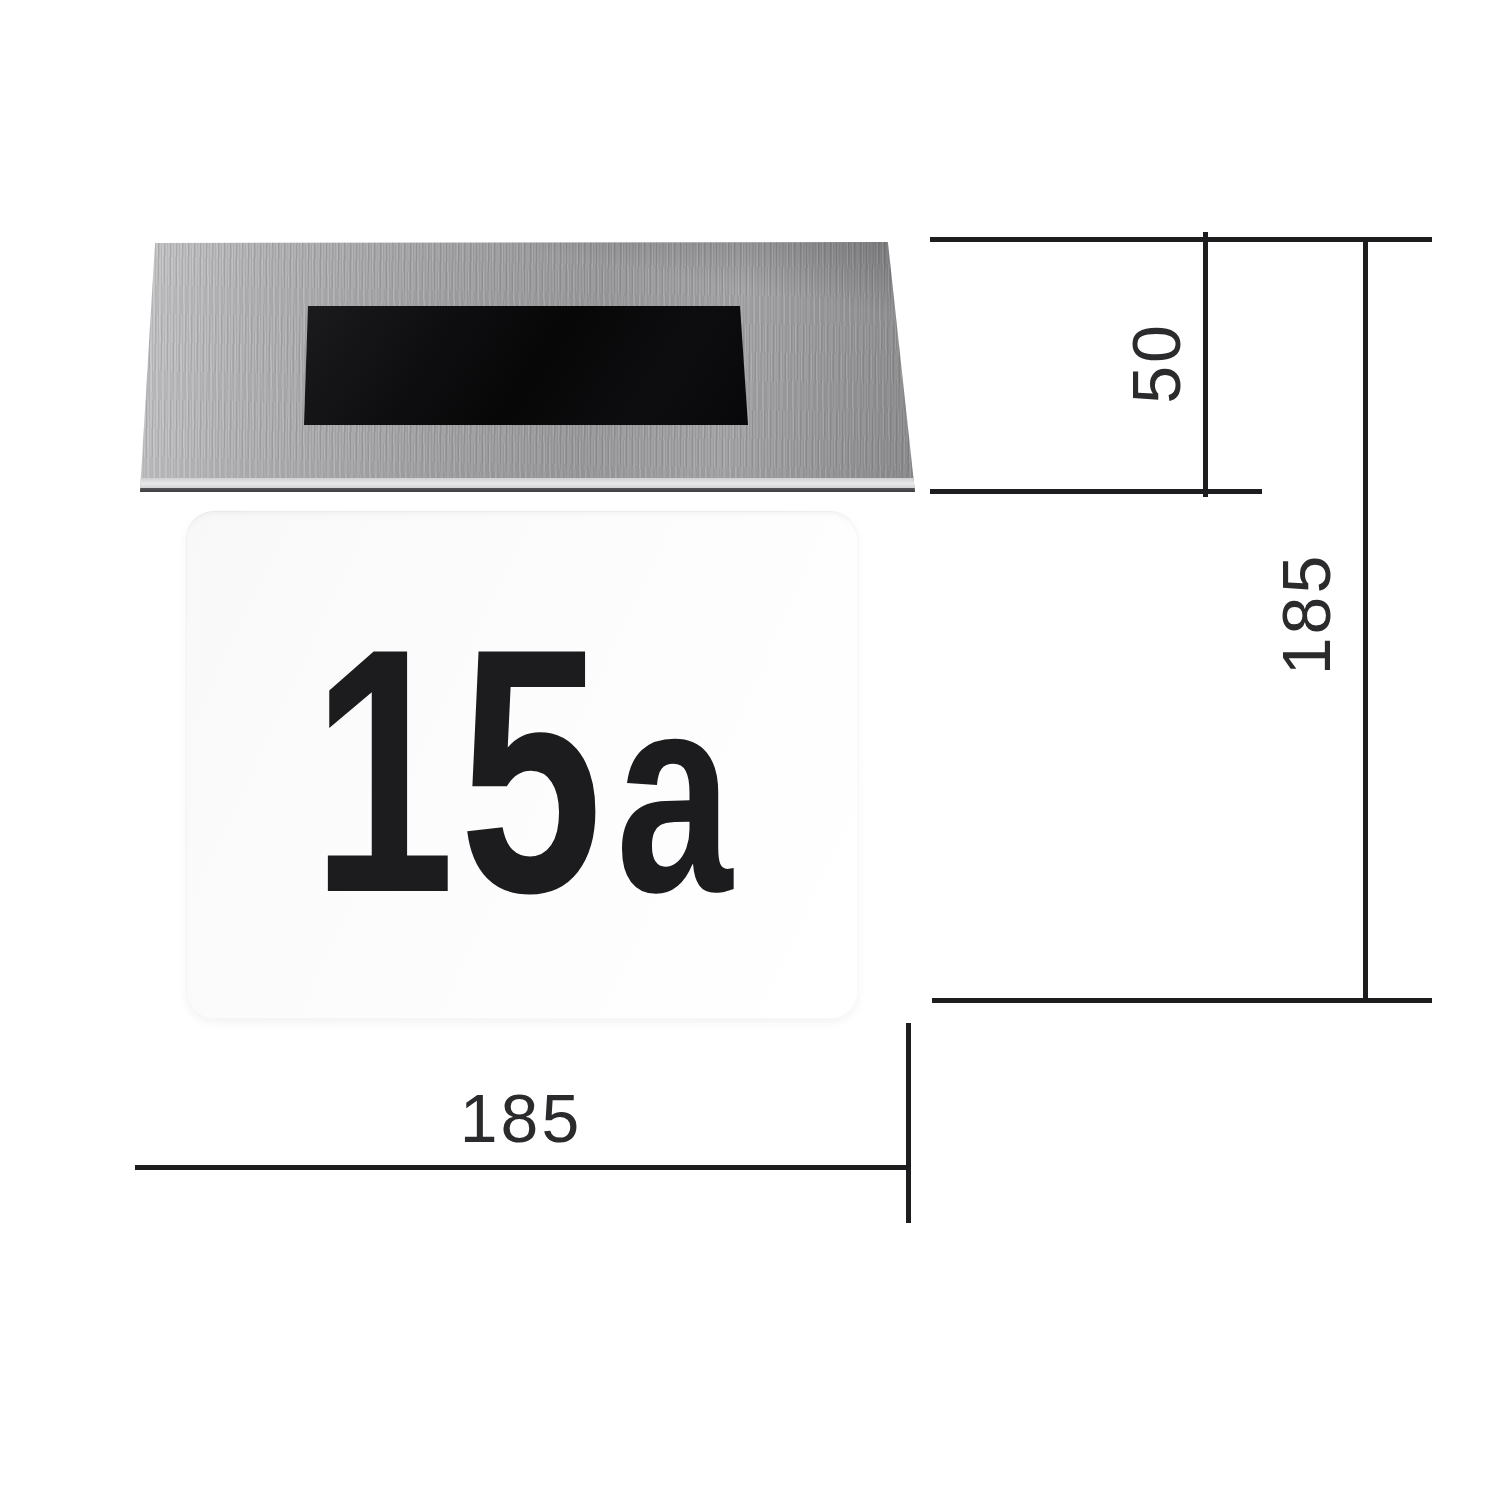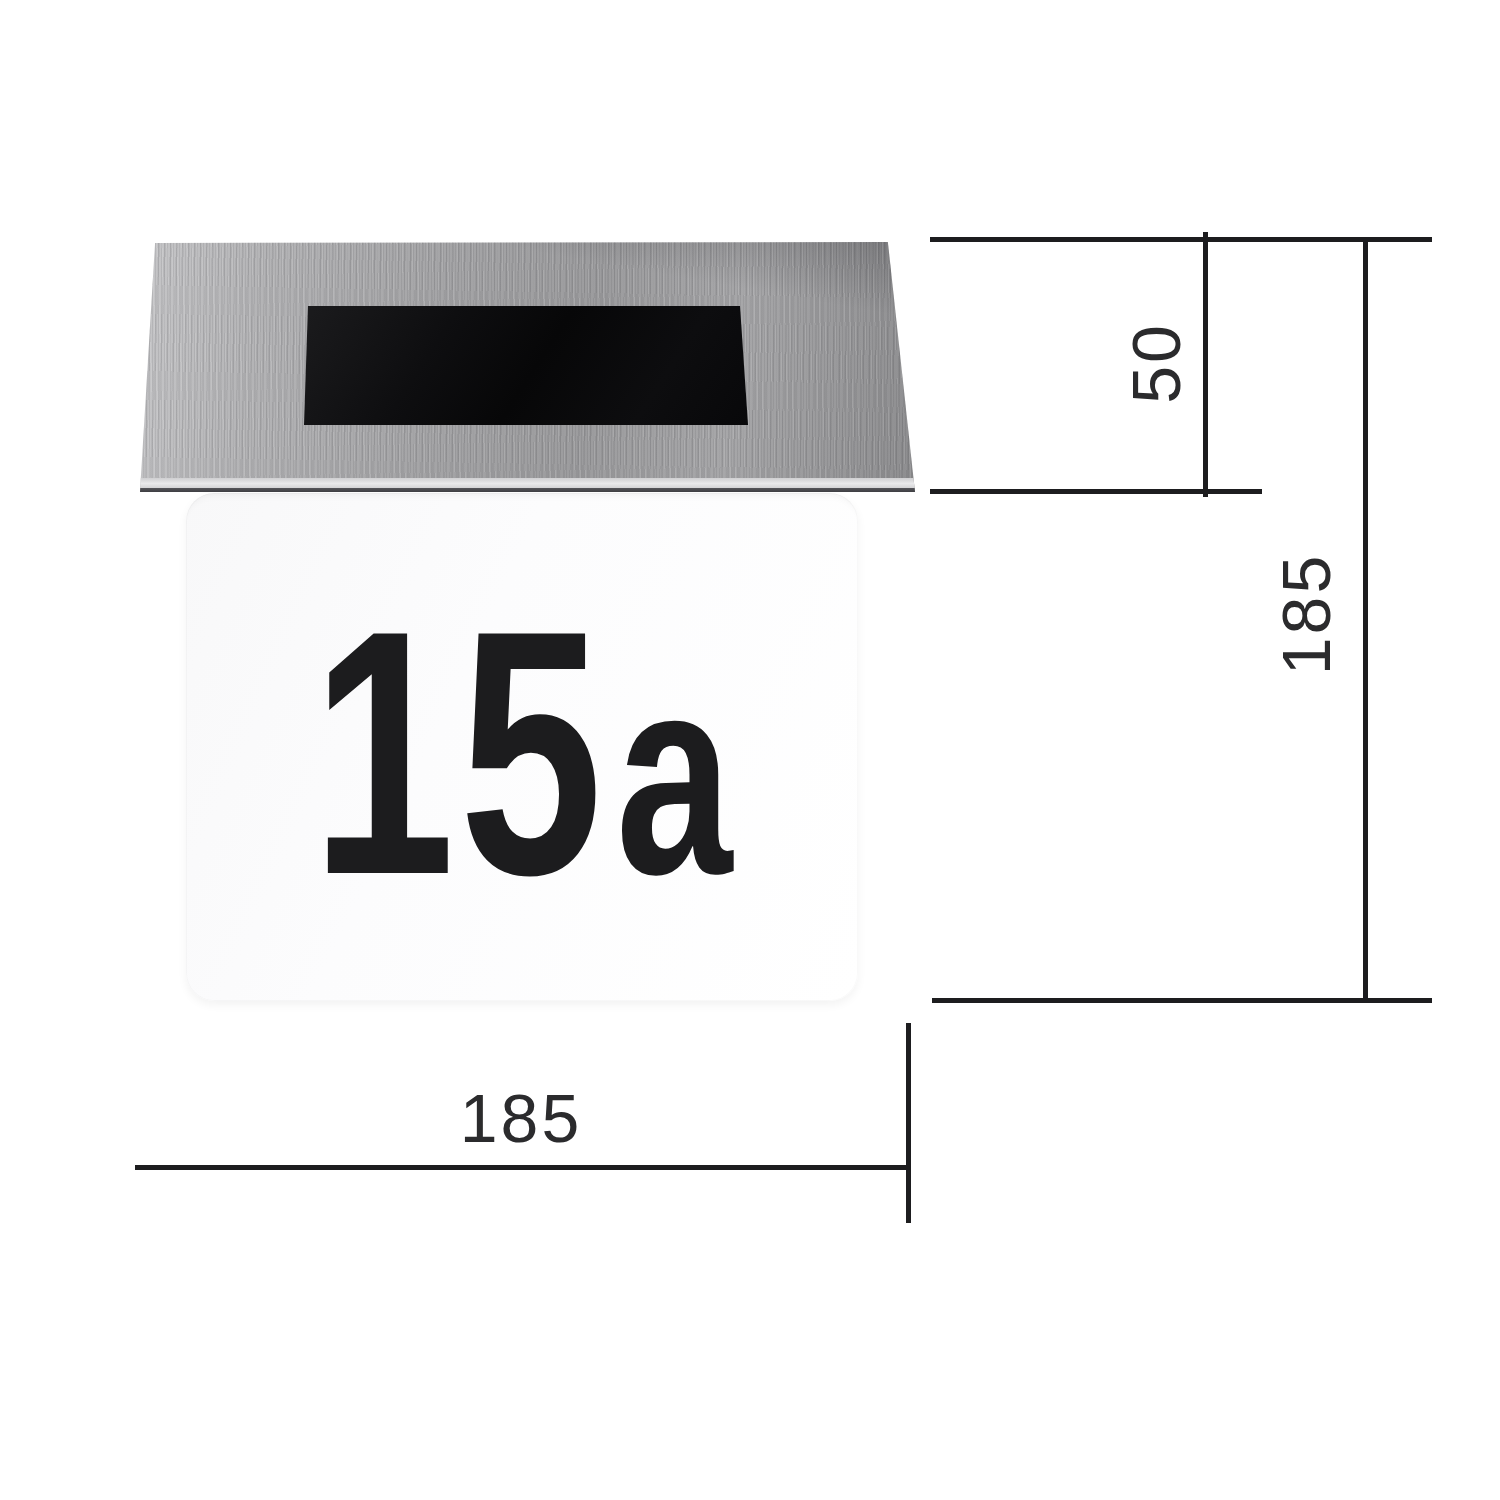--- a/index.html
+++ b/index.html
@@ -2,21 +2,21 @@
 <html><head>
 <meta charset="utf-8">
 <style>
   html,body{margin:0;padding:0;background:#ffffff;}
   .canvas{
     position:relative;width:1500px;height:1500px;background:#ffffff;
     overflow:hidden;font-family:"Liberation Sans",sans-serif;
   }
   
   .plate{
-    position:absolute;left:186px;top:493px;width:672px;height:508px;
+    position:absolute;left:186px;top:511px;width:672px;height:508px;
     border-radius:28px;z-index:1;
     background:linear-gradient(115deg,#f8f8f9 0%,#fcfcfd 40%,#ffffff 100%);
     box-shadow:0 4px 10px rgba(0,0,0,0.05), inset 0 0 0 1px rgba(0,0,0,0.025),
                inset 0 8px 10px -8px rgba(0,0,0,0.08);
   }
   .number{
     position:absolute;left:50%;top:86px;display:flex;align-items:baseline;
     transform:translateX(-50%) scaleX(0.74);
     color:#1c1c1e;font-weight:700;white-space:nowrap;
   }

